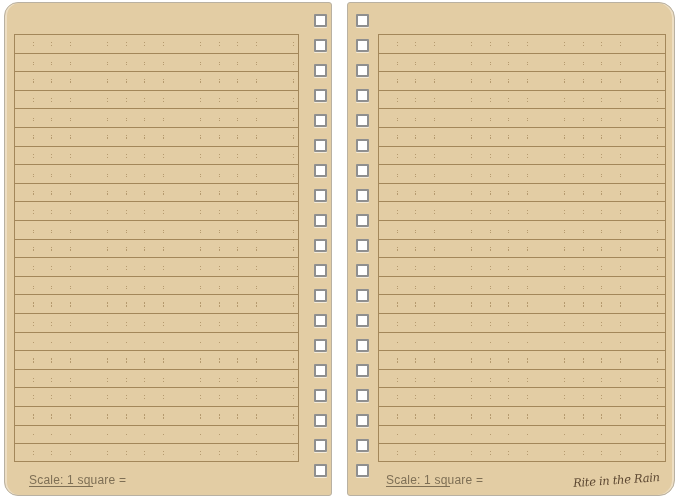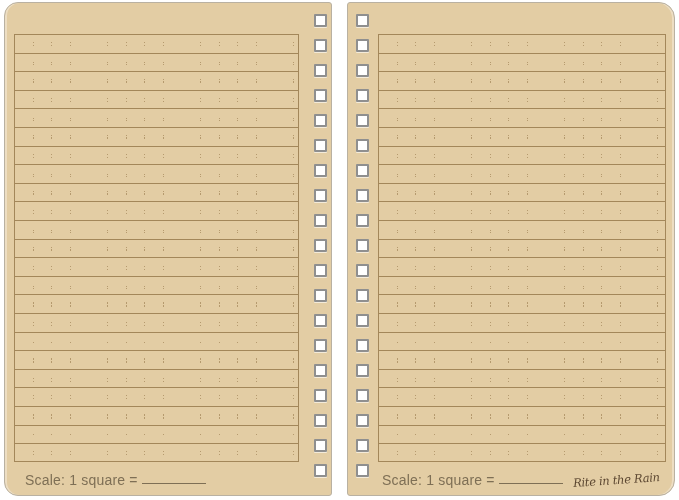--- a/index.html
+++ b/index.html
@@ -79,24 +79,25 @@
     background: var(--hole-fill);
     border: 2px solid var(--hole-border);
     border-radius: 1px;
     box-shadow: 0 1px 0 rgba(255,255,255,0.6);
   }
   .scale-row {
     position: absolute;
     bottom: 7px;
     display: flex;
     align-items: baseline;
-    font-size: 14px;
+    font-size: 12px;
     letter-spacing: 0.2px;
     color: var(--scale-text);
     white-space: nowrap;
+    flex-direction: column;
   }
   .page.left .scale-row  { left: 20px; }
   .page.right .scale-row { left: 34px; }
   .scale-blank {
     display: inline-block;
     width: 64px;
     height: 1px;
     margin-left: 4px;
     border-bottom: 1px solid var(--scale-text);
     transform: translateY(-1px);

